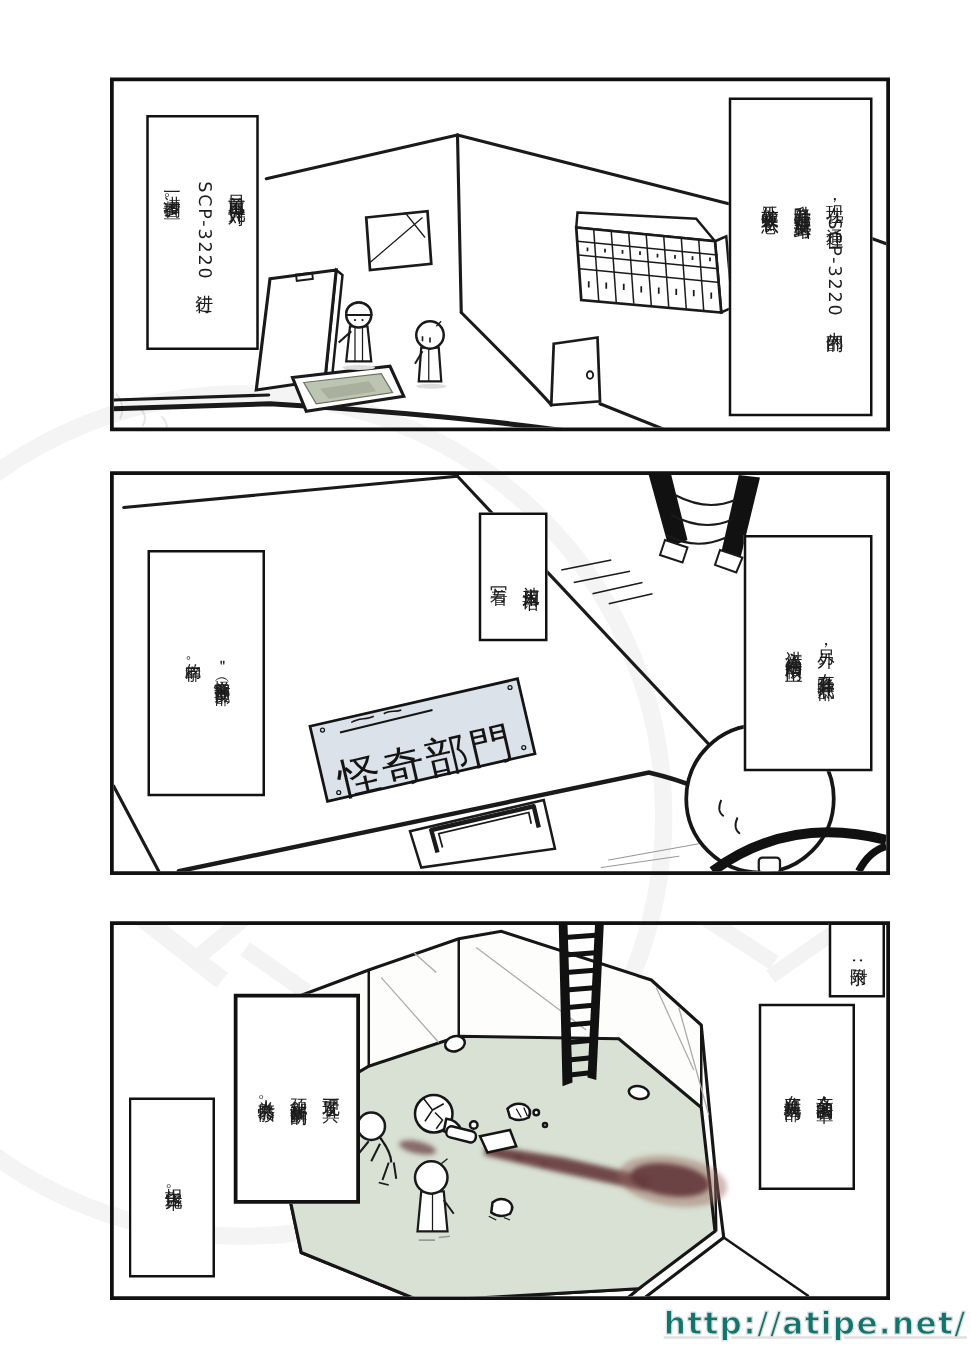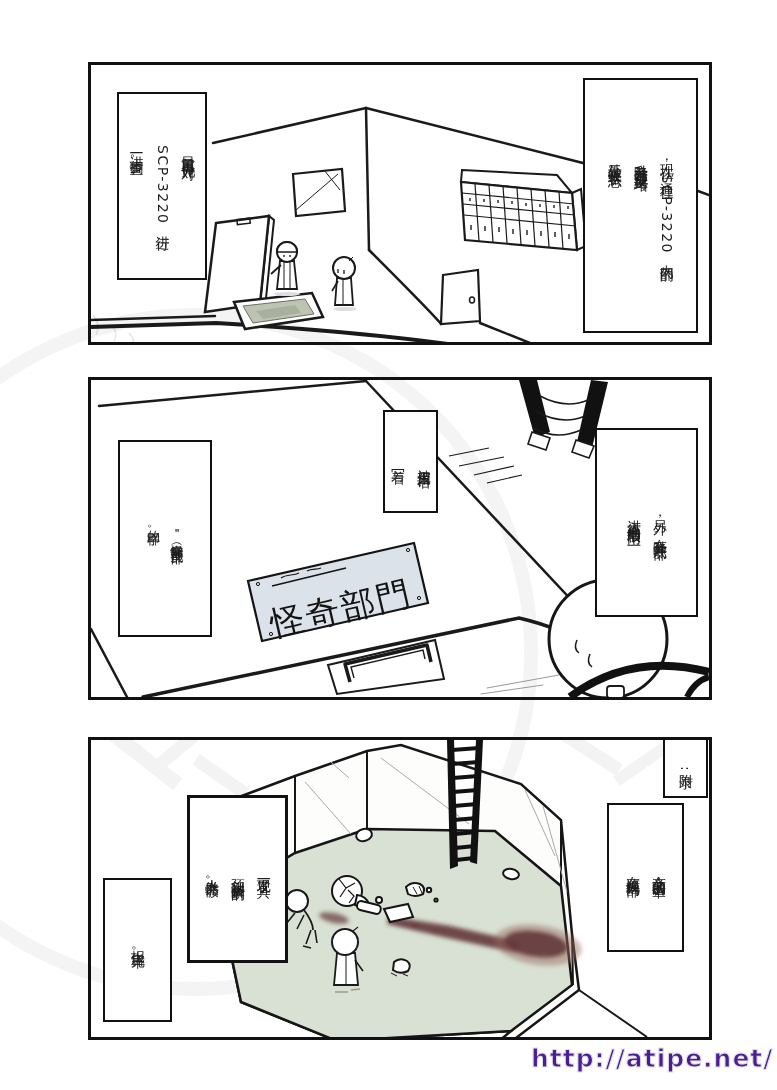--- a/index.html
+++ b/index.html
@@ -9,21 +9,21 @@
   .panel svg{position:absolute;left:0;top:0;}
   .tbox{position:absolute;background:#fff;border:2px solid #111;box-sizing:border-box;
         display:flex;align-items:center;justify-content:center;z-index:5;overflow:hidden;}
   .tbox.thick{border-width:3px;}
   .vtext{writing-mode:vertical-rl;text-orientation:mixed;white-space:pre-line;
          font-size:14px;line-height:1.85;letter-spacing:1.5px;color:#1c1c1c;}
   .vtext.small-fit{font-size:13px;letter-spacing:1px;line-height:1.8;}
   .wm-circle{position:absolute;left:-150px;top:308px;width:660px;height:660px;border-radius:50%;
              border:14px solid rgba(0,0,0,0.045);z-index:1;}
   .wm-url{position:absolute;left:531px;top:1044px;z-index:4;font-weight:bold;font-size:25px;
-          letter-spacing:1px;color:#4c1d95;-webkit-text-stroke:1px #e0e0e0;}
+          letter-spacing:1px;color:#0f766e;text-decoration:underline;-webkit-text-stroke:1px #e0e0e0;}
 </style>
 </head>
 <body>
 
 <div class="wm-circle"></div>
 
 <div class="panel" style="left:88px;top:62px;width:624px;height:283px;">
   <svg width="618" height="277" viewBox="0 0 618 277">
     <g stroke="#1a1a1a" stroke-width="2.5" fill="none" stroke-linecap="round">
       <path d="M122,78 L275,43"></path>

